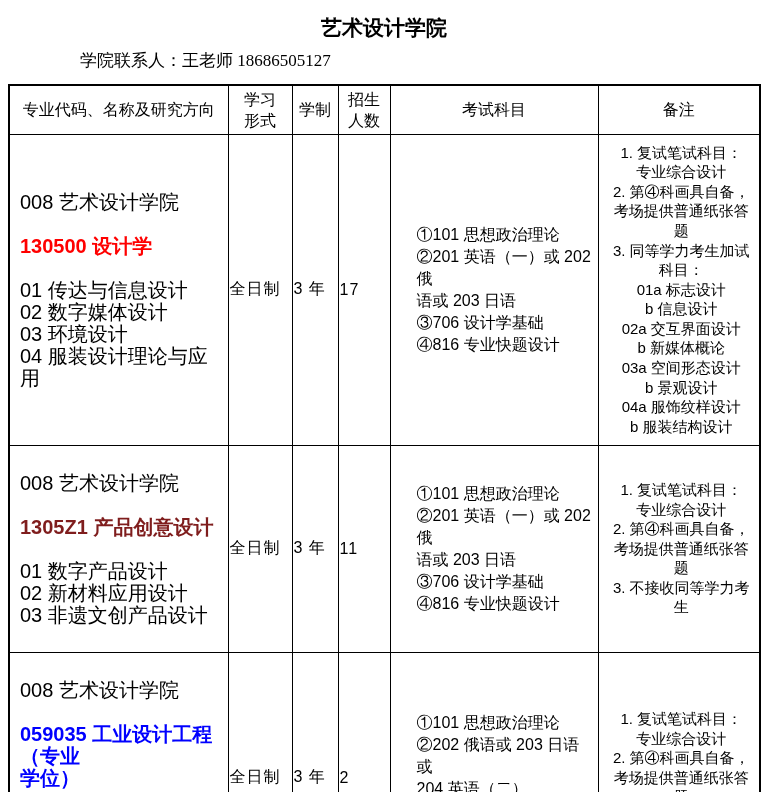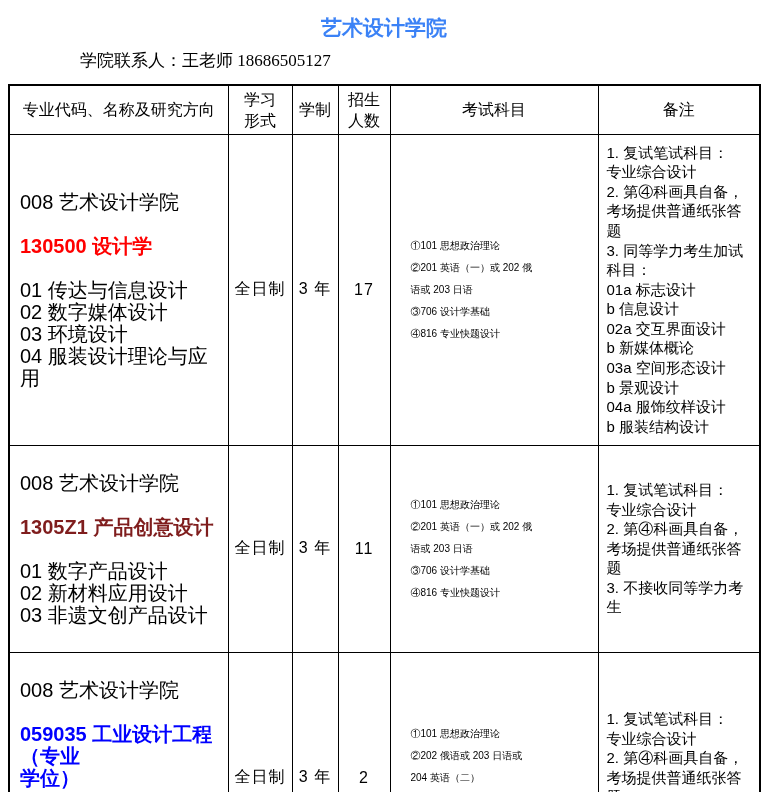--- a/index.html
+++ b/index.html
@@ -52,43 +52,43 @@
   td.c-major {
     font-size: 20px;
     line-height: 22px;
     padding: 4px 5px 4px 10px;
     white-space: pre-line;
     text-align: left;
   }
   td.c-major .code { font-weight: bold; }
   td.c-mid {
     font-size: 16px;
-    text-align: center;
+    text-align: left;
     letter-spacing: 1px;
   }
   td.c-exam {
-    font-size: 10px;
+    font-size: 16px;
     line-height: 22px;
-    padding: 4px 5px 4px 20px;
+    padding: 4px 5px 4px 26px;
     white-space: pre-line;
     text-align: left;
   }
   td.c-notes {
     font-size: 15px;
     line-height: 19.6px;
     padding: 4px 3px 4px 8px;
     white-space: pre-line;
-    text-align: left;
+    text-align: center;
     vertical-align: middle;
   }
 </style>
 </head>
 <body>
 
-<div class="page-title" style="color: #3b82f6;">艺术设计学院</div>
+<div class="page-title" style="color: #000000;">艺术设计学院</div>
 
 <div class="contact-line">学院联系人：王老师 18686505127</div>
 
 <table class="admissions">
   <colgroup>
     <col style="width:219px">
     <col style="width:64px">
     <col style="width:46px">
     <col style="width:52px">
     <col style="width:208px">

